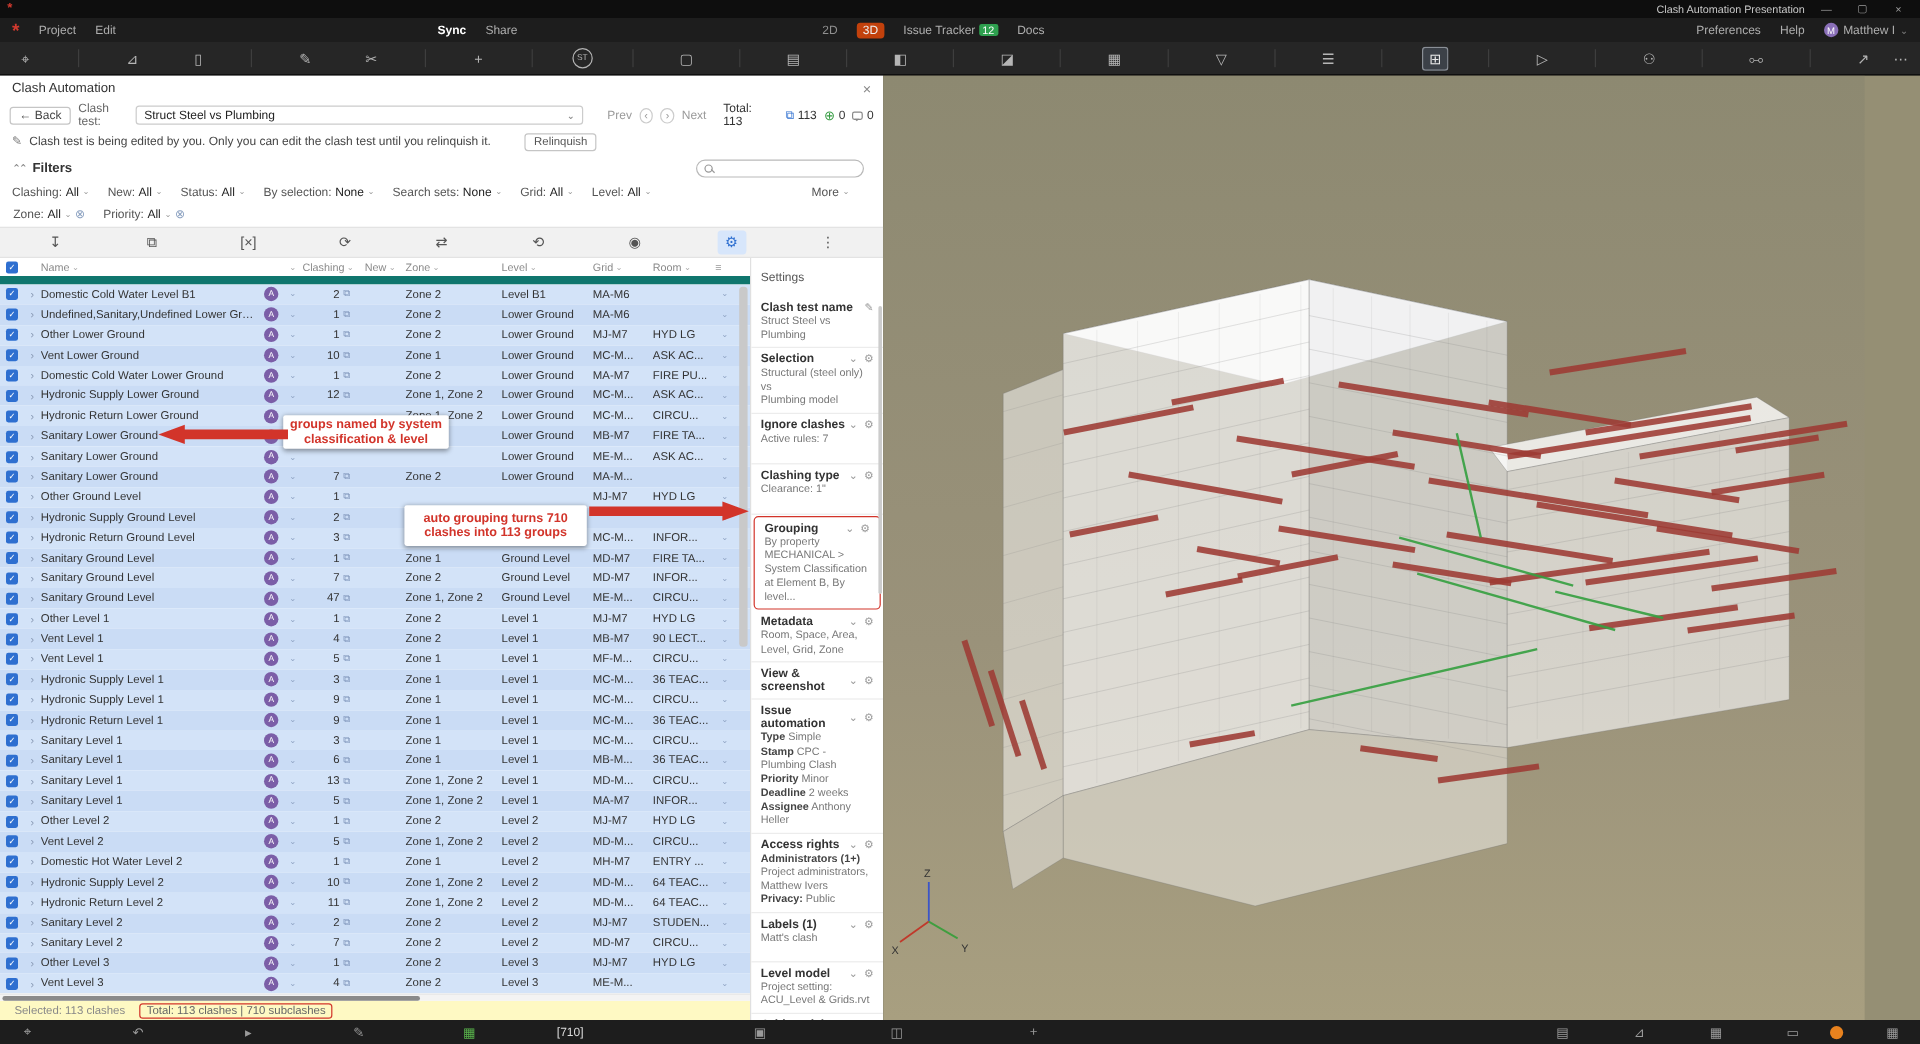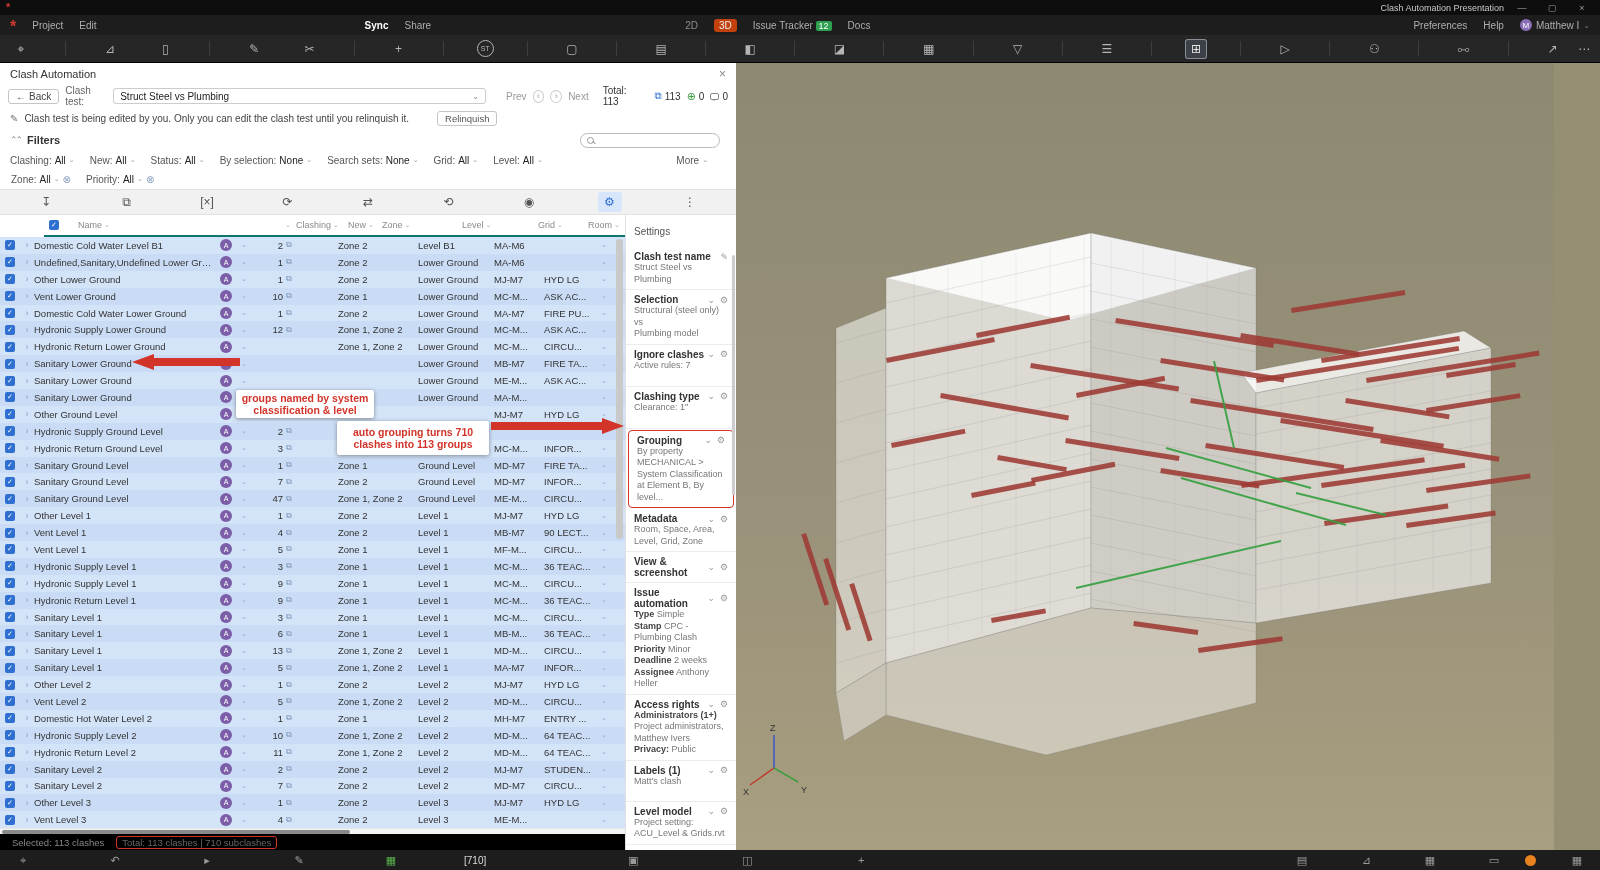--- a/index.html
+++ b/index.html
@@ -73,38 +73,38 @@
 
 
 .tbar{height:26px;background:#f1f1f1;display:flex;align-items:center;justify-content:space-between;padding:0 34px;border-top:1px solid #e3e3e3;border-bottom:1px solid #e3e3e3;}
 .tbar .ic{font-size:12px;color:#555;min-width:24px;height:20px;display:flex;align-items:center;justify-content:center;border-radius:3px;}
 .tbar .ic.active{background:#d7e6fb;color:#2e6fd0;}
 
 
 .body-row{flex:1;display:flex;min-height:0;}
 .table-area{width:625px;display:flex;flex-direction:column;position:relative;min-height:0;}
 .tgrid{display:grid;grid-template-columns:20px 14px 182px 20px 16px 34px 18px 34px 80px 76px 50px 52px 16px 13px;align-items:center;}
-.thead{height:22px;font-size:9px;color:#8a8a8a;border-bottom:2px solid #0f766e;margin-left:44px;}
+.thead{height:22px;font-size:9px;color:#8a8a8a;border-bottom:7px solid #0f766e;}
 .hcell{display:flex;align-items:center;gap:2px;white-space:nowrap;}
 .hchev{font-size:7px;color:#aaa;}
 .rows{flex:1;overflow:hidden;}
 .trow{height:16.9px;font-size:9.5px;color:#333;background:#d3e3f8;}
 .trow:nth-child(even){background:#cadcf5;}
 .cb{width:10px;height:10px;background:#2e6fd0;border-radius:2px;color:#fff;font-size:7px;display:flex;align-items:center;justify-content:center;margin-left:5px;}
 .exp{color:#8a9ab5;font-size:9px;text-align:center;}
 .c{white-space:nowrap;overflow:hidden;text-overflow:ellipsis;padding-right:4px;}
 .c.cl{text-align:right;padding-right:3px;}
 .avw{display:flex;justify-content:center;}
 .av{width:12px;height:12px;border-radius:50%;background:#7b5ea7;color:#fff;font-size:7px;display:flex;align-items:center;justify-content:center;}
 .grp{color:#7d93b8;font-size:8px;}
 .rchev{color:#90a4c4;font-size:7px;text-align:center;}
 .vscroll{position:absolute;right:2px;top:24px;width:7px;height:300px;background:#c9c9c9;border-radius:3px;}
 .hscroll{height:6px;position:relative;background:#f3f3f3;border-top:1px solid #e7e7e7;}
 .hthumb{position:absolute;left:2px;top:1px;width:348px;height:4px;background:#8a8a8a;border-radius:2px;}
-.statusbar{height:16px;display:flex;align-items:center;gap:12px;padding:0 12px;font-size:9.5px;color:#888;background:#000000;}
+.statusbar{height:16px;display:flex;align-items:center;gap:12px;padding:0 12px;font-size:9.5px;color:#888;background:#fef9c3;}
 .total-box{border:1px solid #d2342a;border-radius:3px;padding:0 5px;color:#666;}
 
 
 .settings{flex:1;border-left:1px solid #e0e0e0;display:flex;flex-direction:column;font-size:9.5px;position:relative;overflow:hidden;background:#fff;}
 .set-title{height:22px;display:flex;align-items:center;padding:16px 8px;color:#555;font-size:10px;}
 .ssec{border-bottom:1px solid #ececec;padding:4px 8px;}
 .shead{display:flex;align-items:center;font-weight:bold;color:#333;font-size:10px;}
 .shead .acts{margin-left:auto;display:flex;gap:5px;color:#999;font-weight:normal;font-size:9px;align-items:center;}
 .sline{color:#777;font-size:9px;line-height:11.5px;}
 .sline b{color:#444;}
@@ -1150,21 +1150,21 @@
                 </div>
                 <div class="sline">Project setting:</div>
                 <div class="sline">ACU_Level &amp; Grids.rvt</div>
               </div>
             </div>
           <button class="import-btn">Import settings</button>
           <div class="set-scroll"></div>
         </div>
       </div>
 
-      <div class="ann-box" style="left:236px;top:283px;width:138px;height:28px;margin-top:44px;">groups named by system classification &amp; level</div>
+      <div class="ann-box" style="left:236px;top:283px;width:138px;height:28px;">groups named by system classification &amp; level</div>
       <div class="ann-box" style="left:337px;top:358px;width:152px;height:34px;">auto grouping turns 710 clashes into 113 groups</div>
       <svg class="ann-svg" width="782" height="787">
         <polygon points="132,299 154,291 154,295 240,295 240,303 154,303 154,307" fill="#d2342a"></polygon>
         <polygon points="624,363 602,355 602,359 491,359 491,367 602,367 602,371" fill="#d2342a"></polygon>
       </svg>
     </div>
 
     <div class="viewport">
       <svg class="vp-svg" width="818" height="787" viewBox="0 0 818 787">
         <defs>

